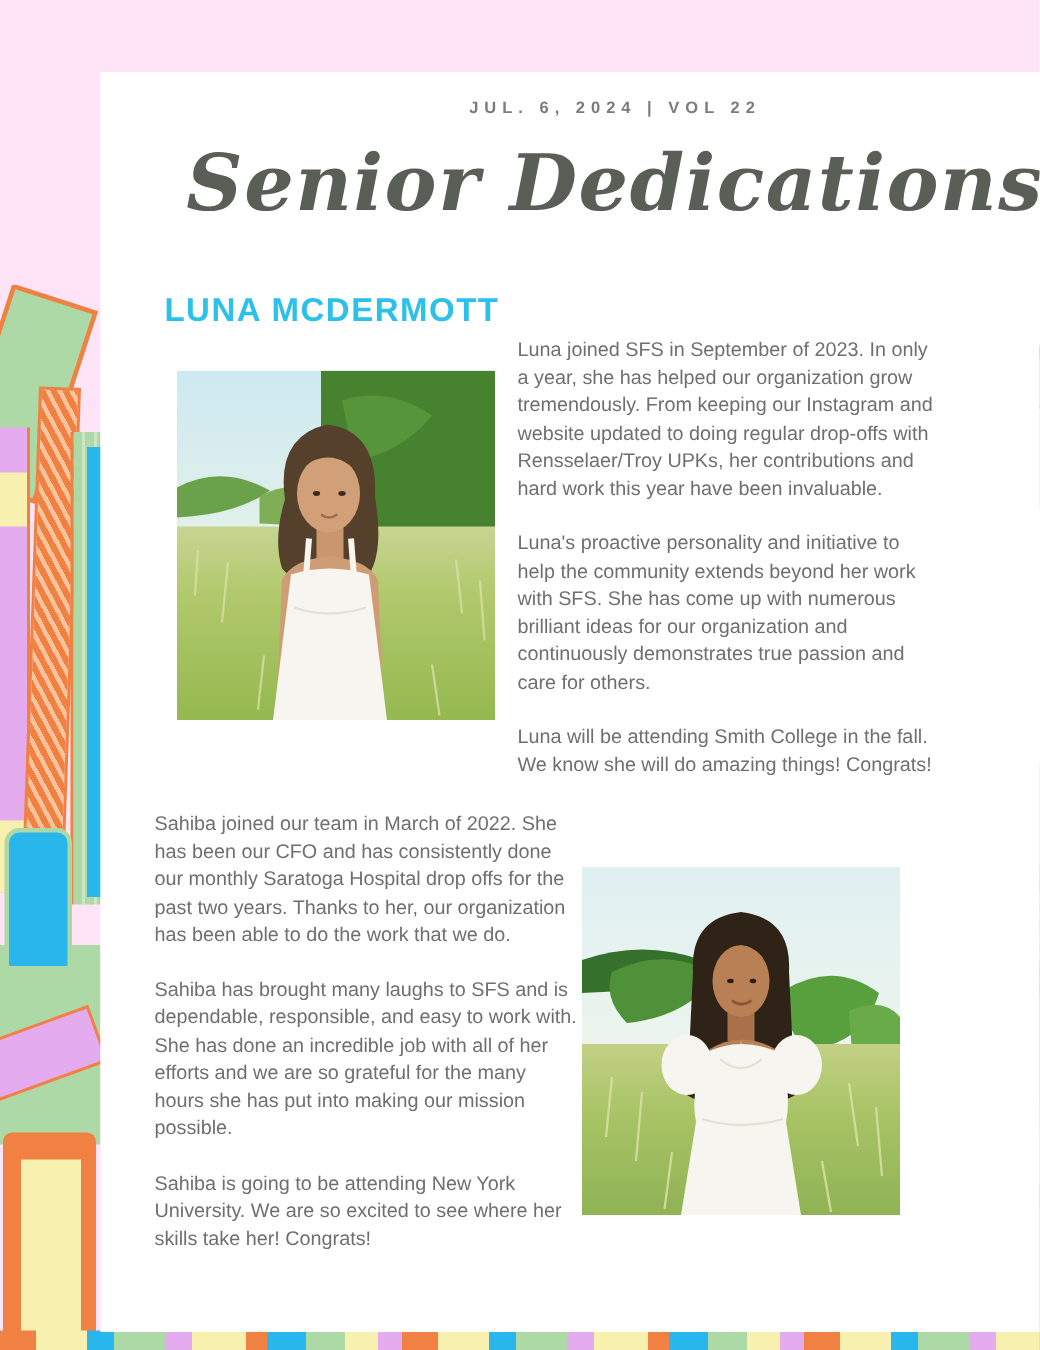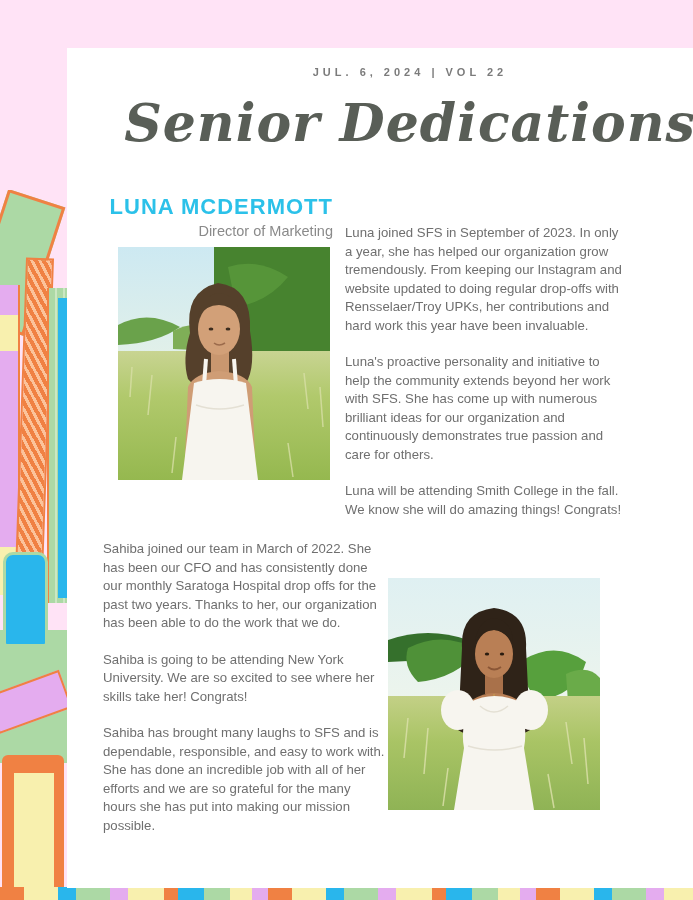--- a/index.html
+++ b/index.html
@@ -94,21 +94,20 @@
   <div class="bottom-strip"></div>
 </div>
 
 <div class="panel">
 
   <div class="date-line">JUL. 6, 2024 | VOL 22</div>
   <div class="page-title">Senior Dedications</div>
 
   <div class="sec-head" style="left:20px;top:146px;width:246px;">
     <div class="sec-name cyan">LUNA MCDERMOTT</div>
-    <div class="sec-role">Director of Marketing</div>
   </div>
 
   <div class="photo" style="left:51px;top:199px;height:233px;" aria-label="Student with curly brown hair in a white dress standing in a sunny field in front of trees">
     <svg viewBox="0 0 212 233" preserveAspectRatio="none">
       <defs>
         <linearGradient id="skyL" x1="0" y1="0" x2="0" y2="1">
           <stop offset="0" stop-color="#CDE9F2"></stop>
             <stop offset="1" stop-color="#E4F1E8"></stop>
         </linearGradient>
         <linearGradient id="fieldL" x1="0" y1="0" x2="0" y2="1">
@@ -194,17 +193,17 @@
       <ellipse cx="70" cy="132" rx="17" ry="20" fill="#F7F5EF"></ellipse>
       <ellipse cx="143" cy="132" rx="17" ry="20" fill="#F7F5EF"></ellipse>
       <path d="M82 124 Q106 112 132 124 Q140 150 136 170 L146 232 L66 232 L76 170 Q72 150 82 124 Z" fill="#F7F5EF"></path>
       <path d="M92 128 Q106 140 120 128" stroke="#E4E0D4" stroke-width="1.5" fill="none"></path>
       <path d="M80 168 Q106 176 134 168" stroke="#E4E0D4" stroke-width="1.5" fill="none"></path>
     </svg>
   </div>
 
   <div class="body-text" style="left:36px;top:492px;width:284px;">
     <p>Sahiba joined our team in March of 2022. She has been our CFO and has consistently done our monthly Saratoga Hospital drop offs for the past two years. Thanks to her, our organization has been able to do the work that we do.</p>
+    <p>Sahiba has brought many laughs to SFS and is dependable, responsible, and easy to work with. She has done an incredible job with all of her efforts and we are so grateful for the many hours she has put into making our mission possible.</p>
     <p>Sahiba is going to be attending New York University. We are so excited to see where her skills take her! Congrats!</p>
-    <p>Sahiba has brought many laughs to SFS and is dependable, responsible, and easy to work with. She has done an incredible job with all of her efforts and we are so grateful for the many hours she has put into making our mission possible.</p>
   </div>
 
 </div>
 
 </body></html>

